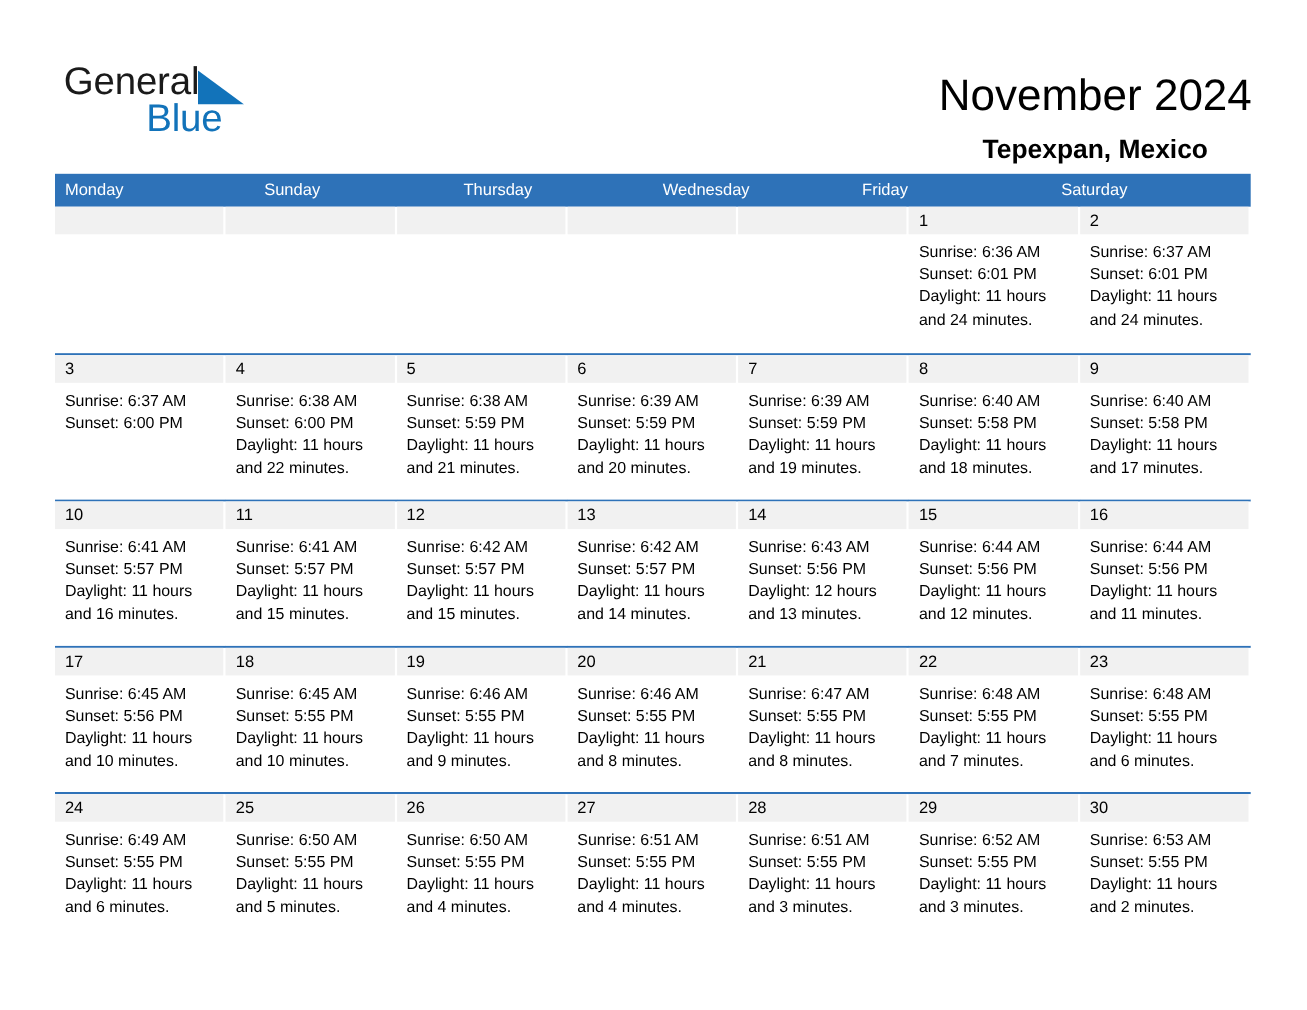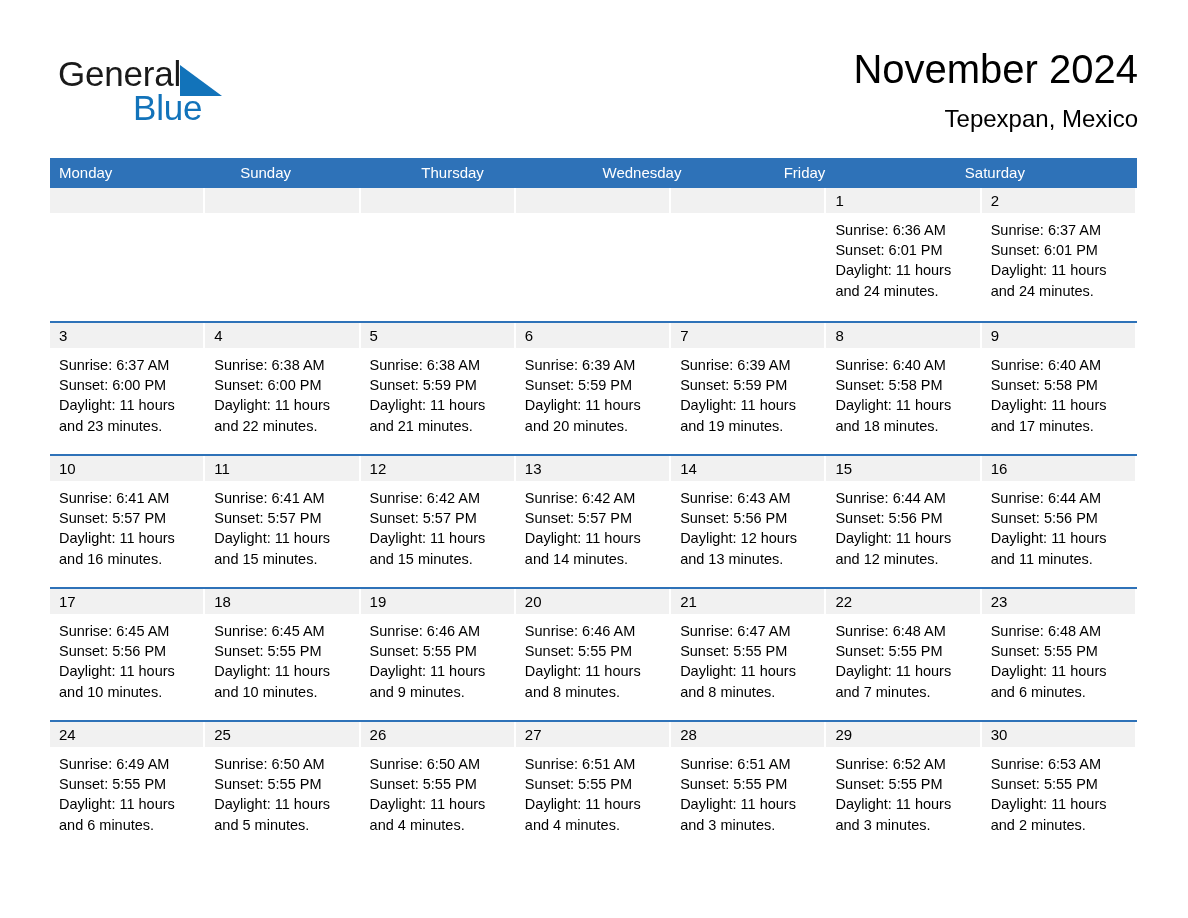--- a/index.html
+++ b/index.html
@@ -65,38 +65,38 @@
   }
   .logo-blue {
     font-size: 35px;
     color: #1273ba;
     letter-spacing: -0.2px;
   }
 
   .title-block {
     position: absolute;
     right: 0;
-    top: 0;
-    text-align: right;
+    top: 18px;
+    text-align: center;
   }
   .month-title {
     font-size: 40px;
     color: #000000;
     line-height: 54px;
     white-space: nowrap;
     font-weight: normal;
     margin: 0;
   }
   .location {
     font-size: 24px;
     color: #000000;
     line-height: 34px;
     white-space: nowrap;
     margin: 6px 0 0 0;
-    font-weight: normal;
+    font-weight: bold;
   }
 
   
   .calendar {
     position: absolute;
     left: 50px;
     top: 158px;
     width: 1087px;
   }
   .cal-header {
@@ -242,21 +242,20 @@
           </div>
         </div>
         <div class="week">
           <div class="cell">
             <div class="daynum-band">
               <span class="daynum">3</span>
             </div>
             <div class="info">
               <div>Sunrise: 6:37 AM</div>
               <div>Sunset: 6:00 PM</div>
-              <div class="wrap2">Daylight: 11 hours and 23 minutes.</div>
             </div>
           </div>
           <div class="cell">
             <div class="daynum-band">
               <span class="daynum">4</span>
             </div>
             <div class="info">
               <div>Sunrise: 6:38 AM</div>
               <div>Sunset: 6:00 PM</div>
               <div class="wrap2">Daylight: 11 hours and 22 minutes.</div>

